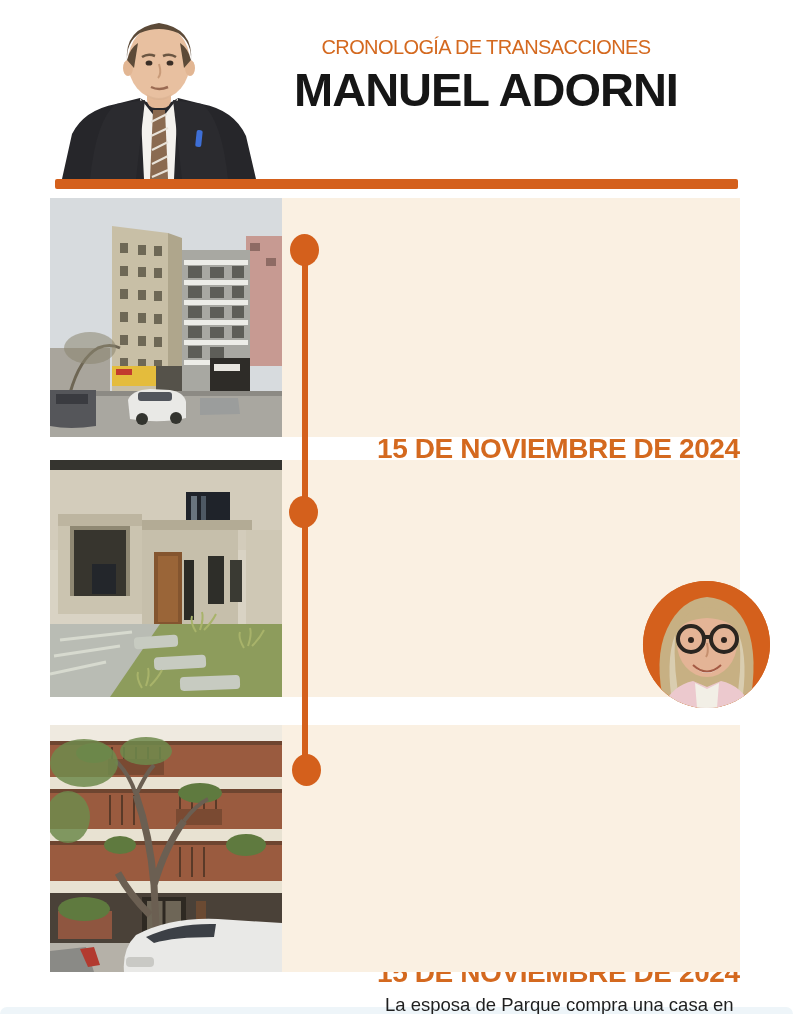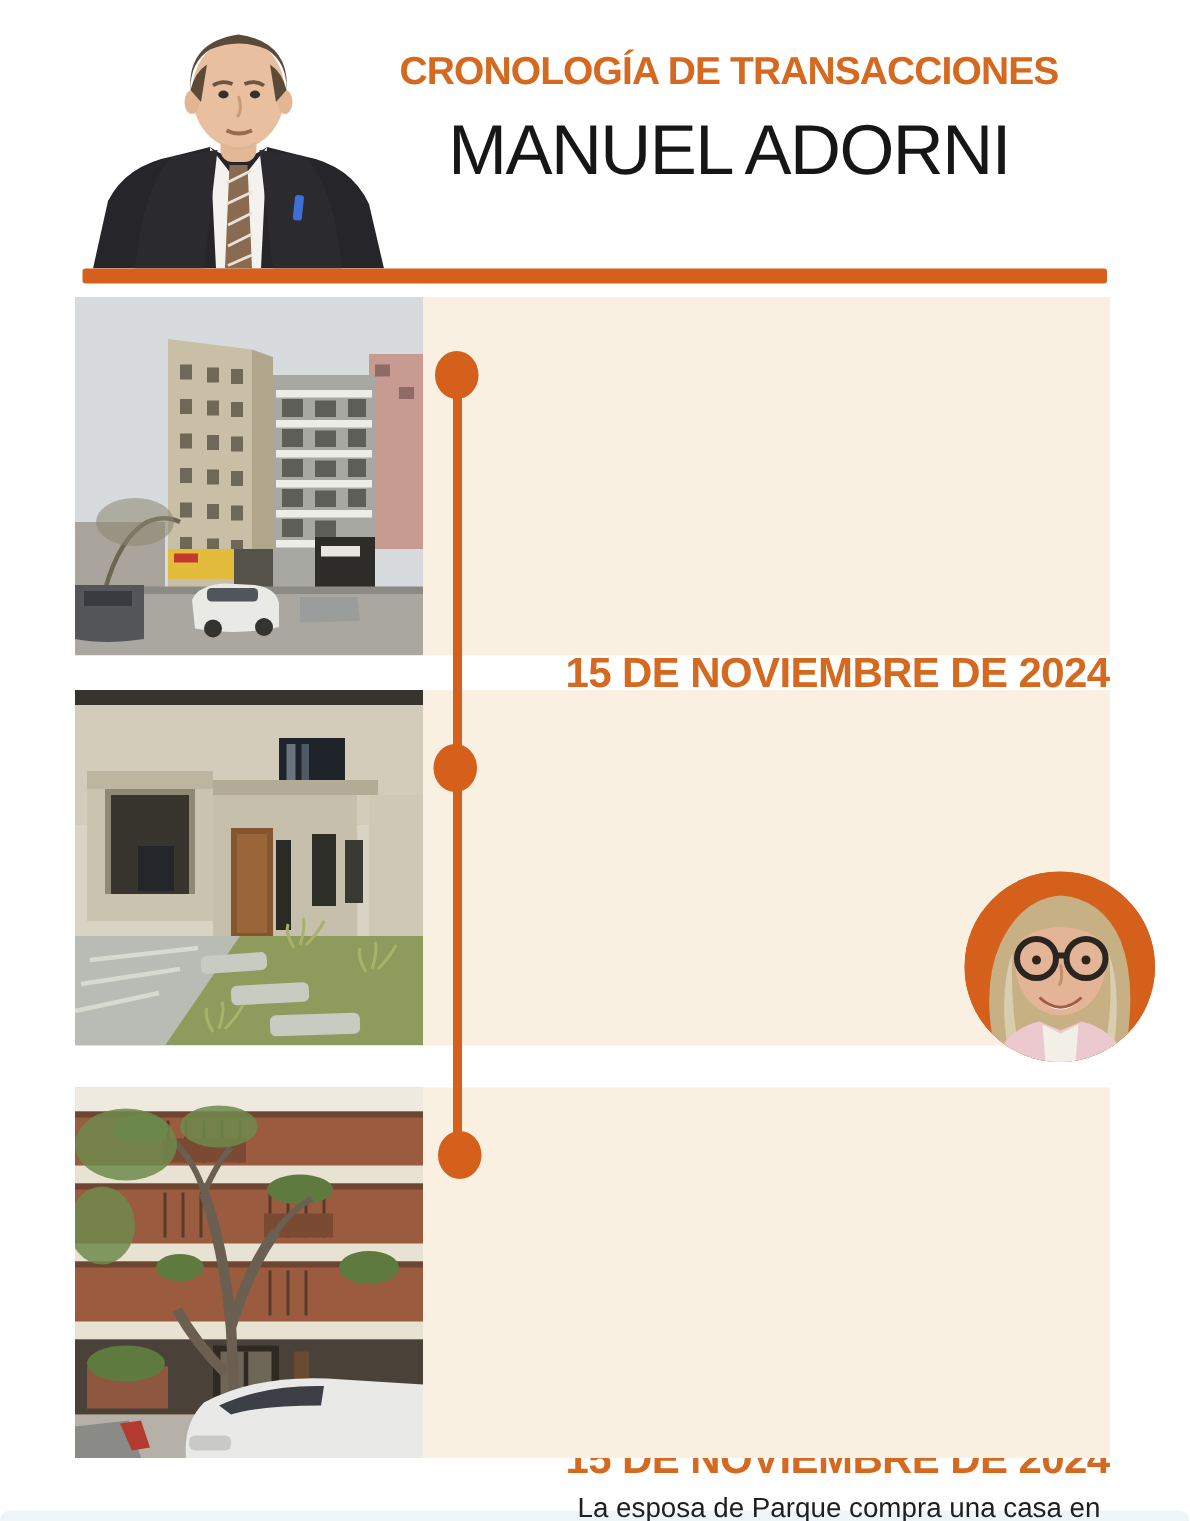--- a/index.html
+++ b/index.html
@@ -14,22 +14,22 @@
   .page{
     position:relative;
     width:793px;height:1014px;
     background:#ffffff;
     overflow:hidden;
     font-family:"Liberation Sans","DejaVu Sans",sans-serif;
   }
   
   .portrait-wrap{position:absolute;left:50px;top:10px;width:218px;height:169px;}
   .header-titles{position:absolute;left:222px;top:31px;width:528px;text-align:center;}
-  .title-orange{font-size:26px;font-weight:bold;color:var(--accent-text);line-height:33px;letter-spacing:-0.6px;}
-  .title-name{font-size:47px;font-weight:normal;color:var(--title-black);line-height:49px;letter-spacing:-1px;margin-top:11px;}
+  .title-orange{font-size:20px;font-weight:normal;color:var(--accent-text);line-height:33px;letter-spacing:-0.6px;}
+  .title-name{font-size:47px;font-weight:bold;color:var(--title-black);line-height:49px;letter-spacing:-1px;margin-top:1px;}
   .title-years{font-size:31px;font-weight:bold;color:var(--accent-text);line-height:34px;}
   .divider-bar{position:absolute;left:55px;top:179px;width:683px;height:10px;background:var(--accent);border-radius:2px;}
   
   .timeline-line{position:absolute;left:302px;top:250px;width:6px;height:522px;background:var(--accent);z-index:5;border-radius:3px;}
   .timeline-dot{position:absolute;width:29px;height:32px;background:var(--accent);border-radius:50%;z-index:6;}
   .dot-1{left:290px;top:234px;}
   .dot-2{left:289px;top:496px;}
   .dot-3{left:292px;top:754px;}
   
   .panel{position:absolute;left:50px;width:690px;background:var(--panel-bg);z-index:1;}

